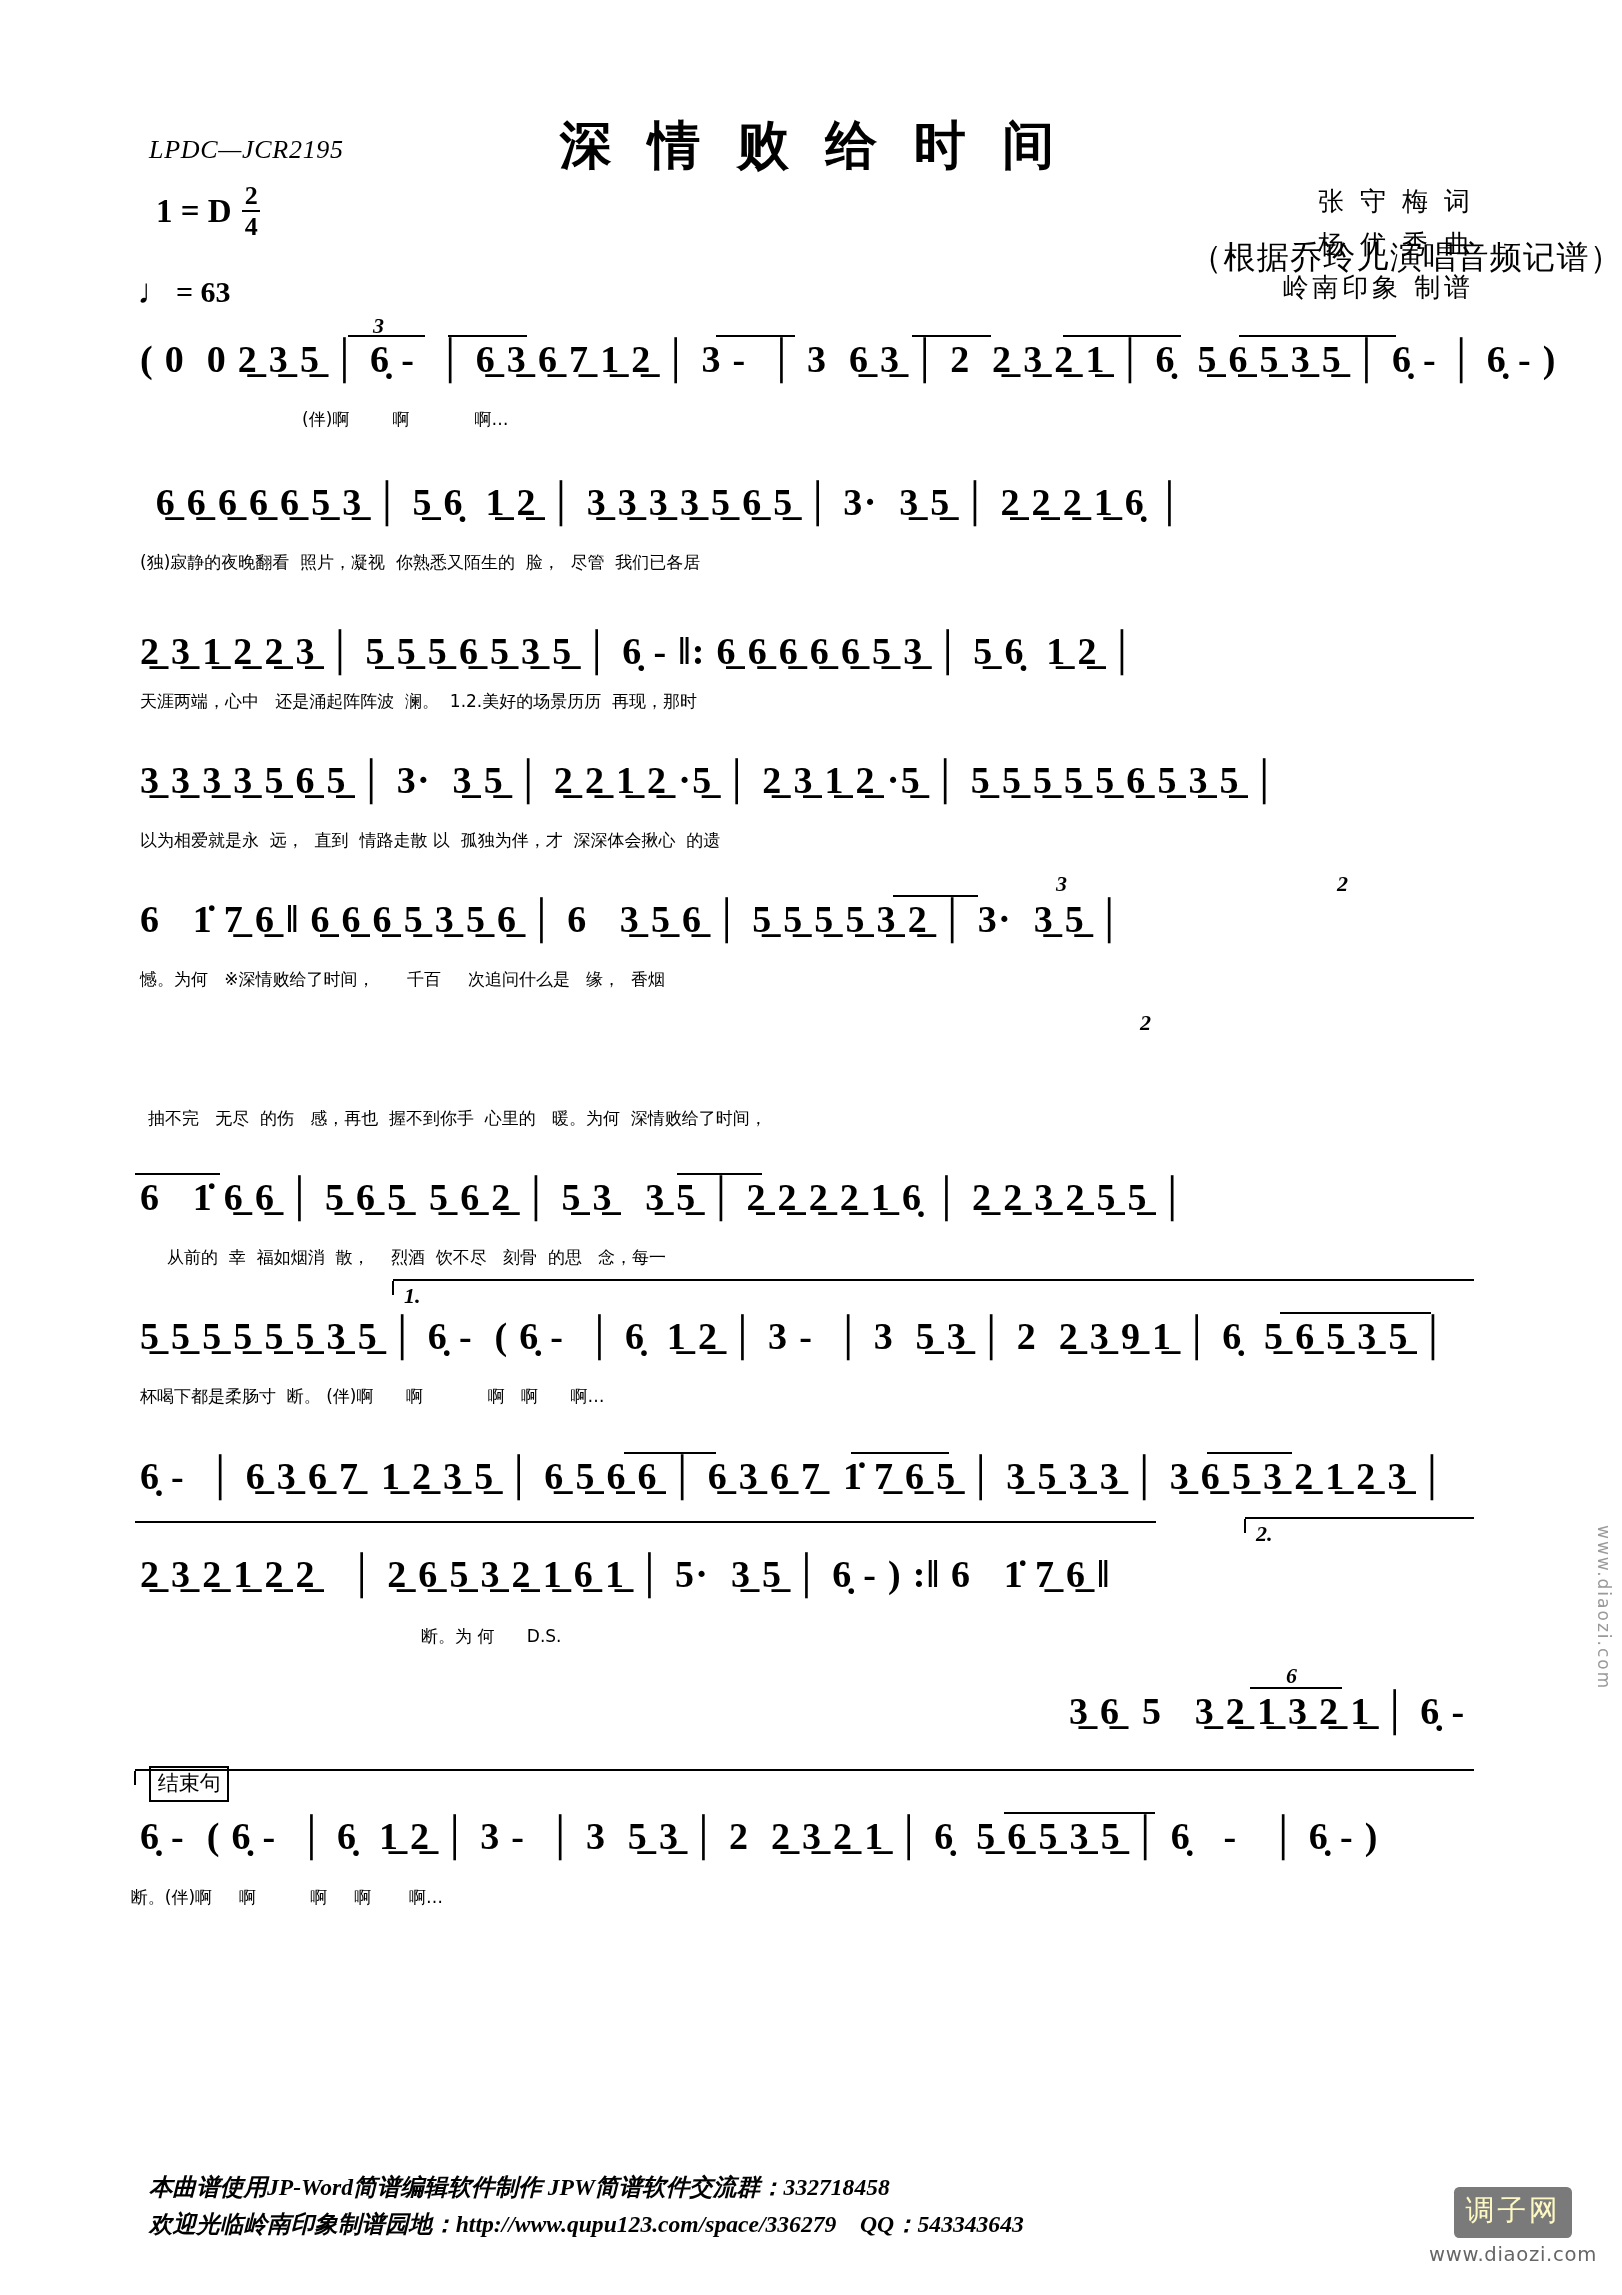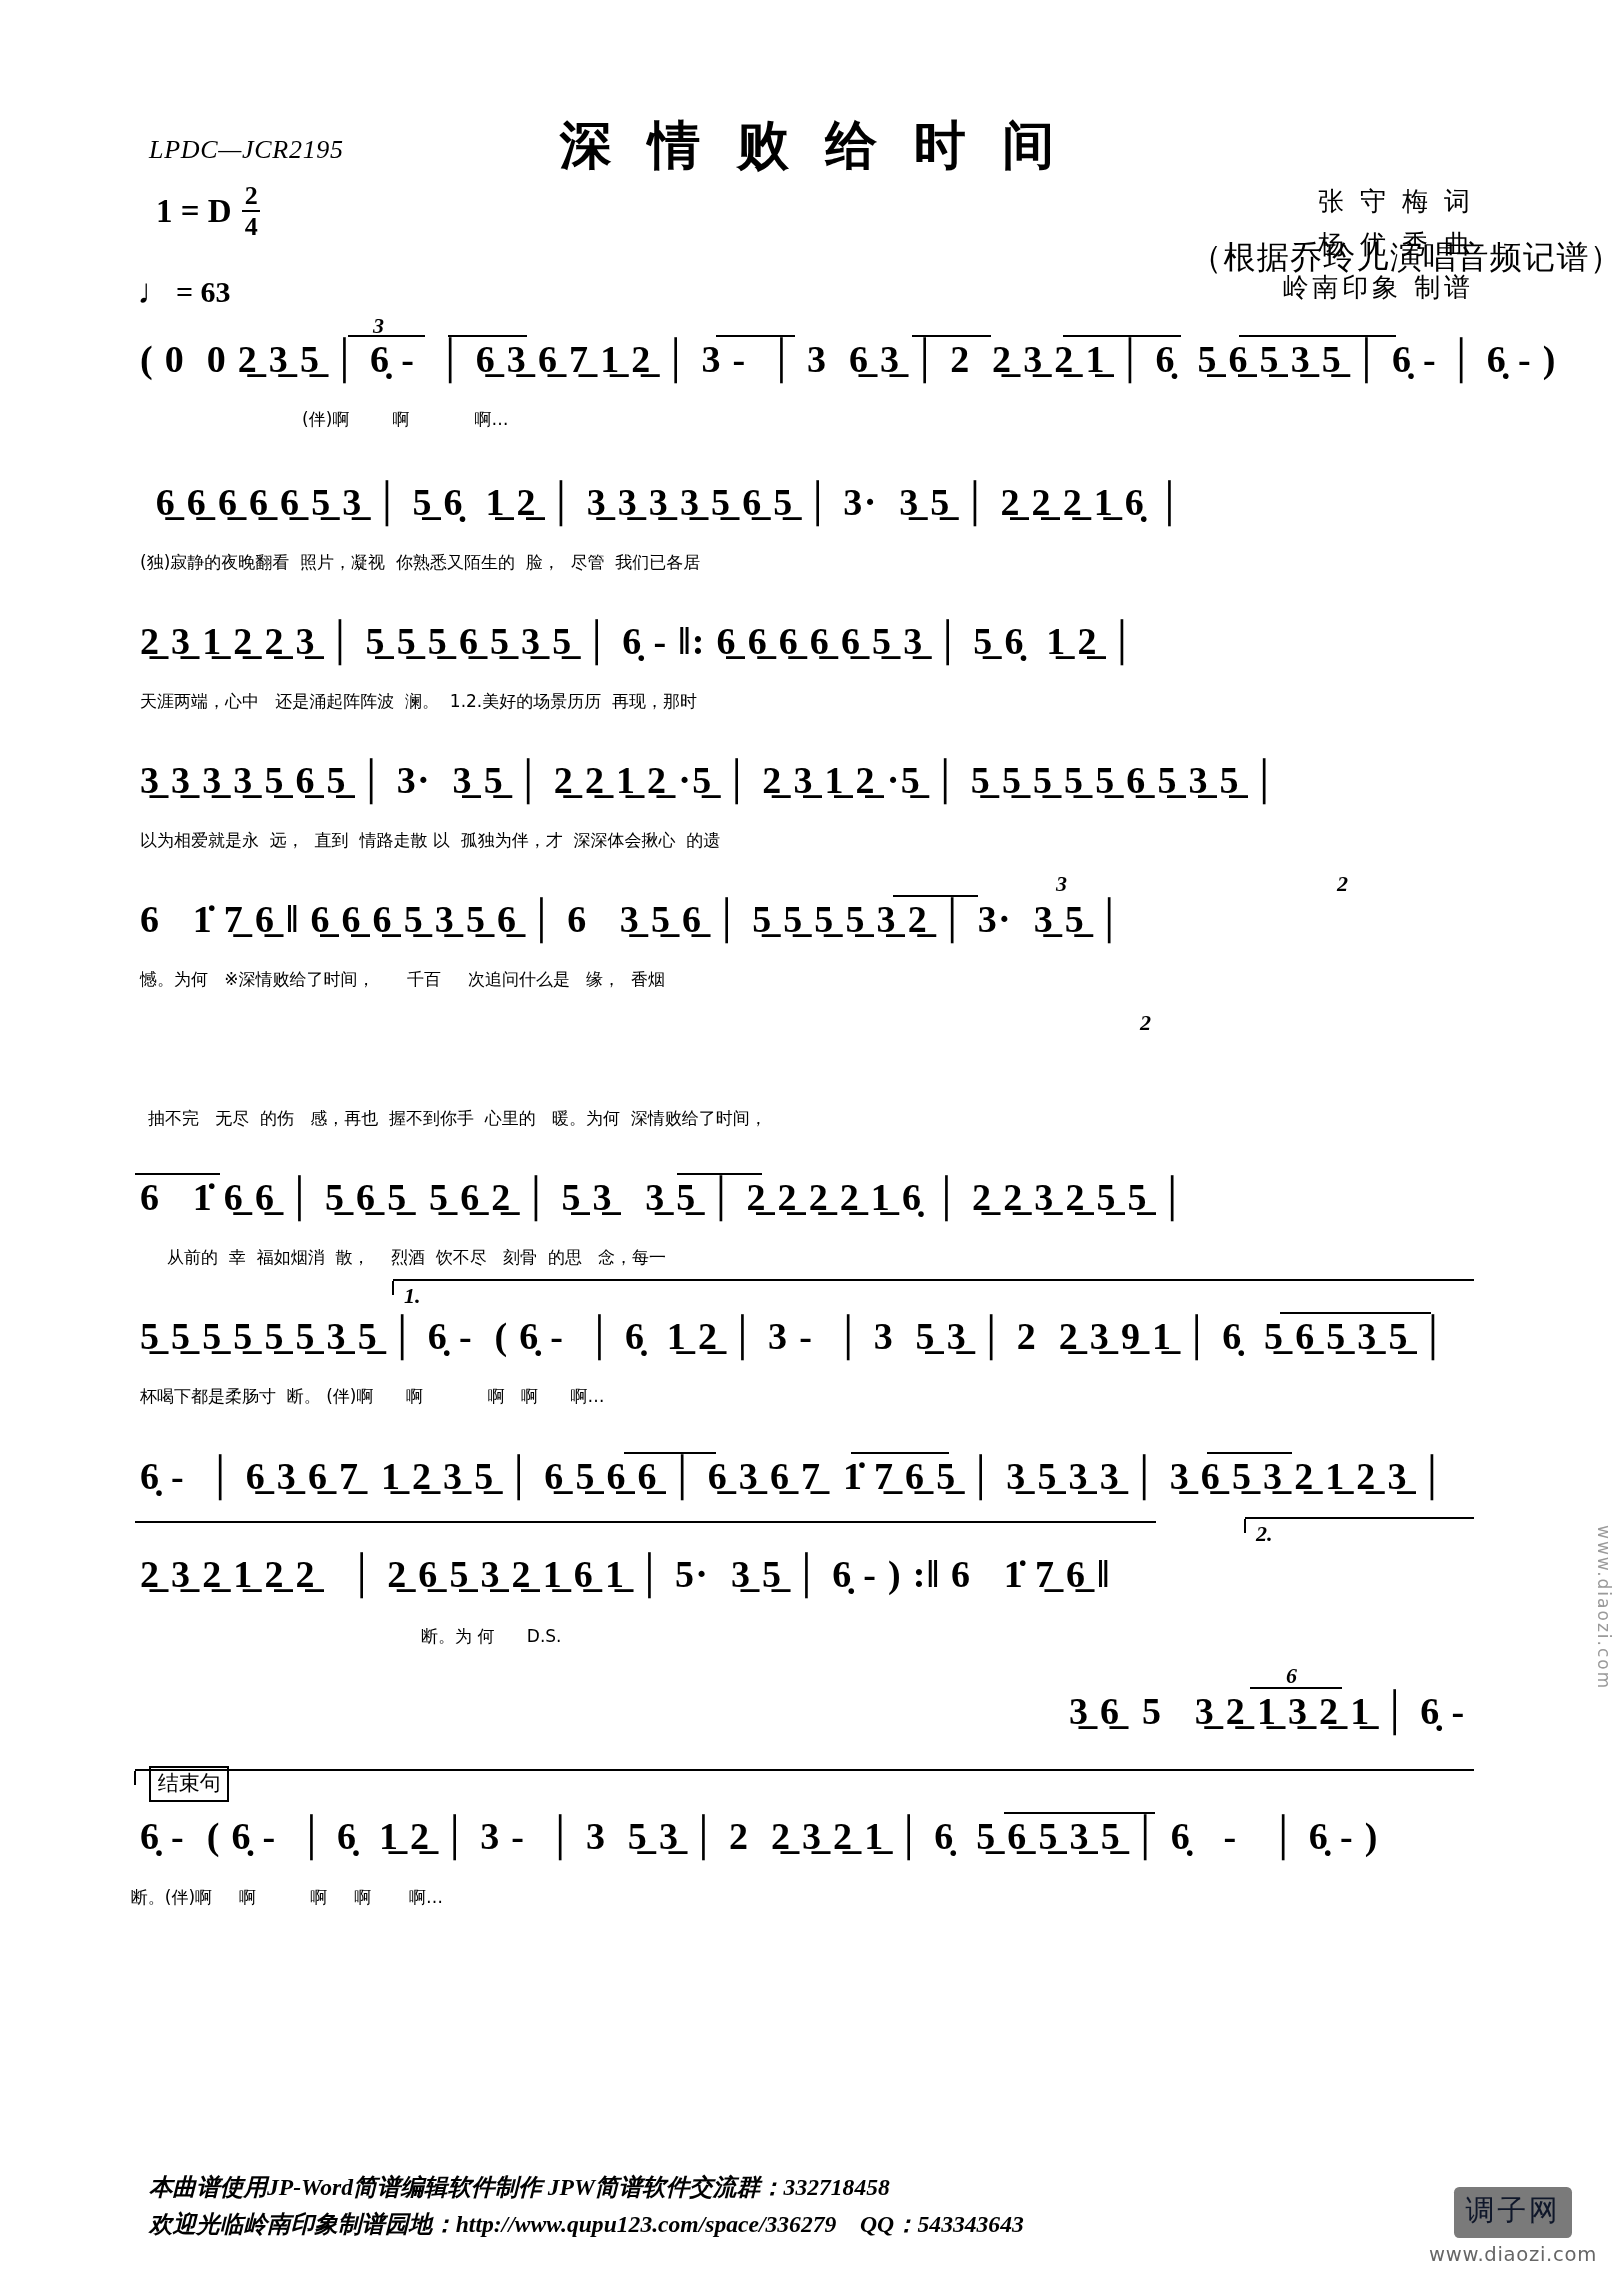--- a/index.html
+++ b/index.html
@@ -103,21 +103,21 @@
     font-style:italic; font-weight:bold;
     font-size:23.6px; line-height:1.55;
   }
   .footer .l2 { white-space:pre; }
   .wm {
     position:absolute; right:26px; bottom:29px;
     text-align:center; color:#555;
   }
   .wm .big {
     display:inline-block;
-    background:#7a7a7a; color:#0f172a;
+    background:#7a7a7a; color:#fef9c3;
     font-family:"DejaVu Sans", sans-serif;
     font-size:29px; padding:3.9px 11.8px 6.5px 11.8px; border-radius:5.2px;
     letter-spacing:2.6px;
   }
   .wm .url {
     display:block; margin-top:5.2px;
     font-family:"DejaVu Sans", sans-serif; font-size:19.6px; color:#666;
     letter-spacing:0.7px;
   }
   .sidewm {
@@ -169,21 +169,21 @@
       <div class="brk" style="left:923px; top:-5.2px; width:118px;"></div>
       <div class="brk" style="left:1099px; top:-5.2px; width:157px;"></div>
     </div>
 
     <div class="sysrow" style="height:139px;">
       <div class="notes" style="position:absolute; left:15.7px; top:0;">6̲ 6̲ 6̲ 6̲ 6̲ 5̲ 3̲ │ 5̲ 6̣  1̲ 2̲ │ 3̲ 3̲ 3̲ 3̲ 5̲ 6̲ 5̲ │ 3·  3̲ 5̲ │ 2̲ 2̲ 2̲ 1̲ 6̣ │</div>
       <div class="lyrics" style="position:absolute; left:0; top:71px;">(独)寂静的夜晚翻看  照片，凝视  你熟悉又陌生的  脸，  尽管  我们已各居</div>
     </div>
 
     <div class="sysrow" style="height:139px;">
-      <div class="notes" style="position:absolute; left:0; top:0;">2̲ 3̲ 1̲ 2̲ 2̲ 3̲ │ 5̲ 5̲ 5̲ 6̲ 5̲ 3̲ 5̲ │ 6̣ - ‖: 6̲ 6̲ 6̲ 6̲ 6̲ 5̲ 3̲ │ 5̲ 6̣  1̲ 2̲ │</div>
+      <div class="notes" style="position:absolute; left:0; top:10px;">2̲ 3̲ 1̲ 2̲ 2̲ 3̲ │ 5̲ 5̲ 5̲ 6̲ 5̲ 3̲ 5̲ │ 6̣ - ‖: 6̲ 6̲ 6̲ 6̲ 6̲ 5̲ 3̲ │ 5̲ 6̣  1̲ 2̲ │</div>
       <div class="lyrics" style="position:absolute; left:0; top:71px;">天涯两端，心中   还是涌起阵阵波  澜。  1.2.美好的场景历历  再现，那时</div>
     </div>
 
     <div class="sysrow" style="height:139px;">
       <div class="notes" style="position:absolute; left:0; top:0;">3̲ 3̲ 3̲ 3̲ 5̲ 6̲ 5̲ │ 3·  3̲ 5̲ │ 2̲ 2̲ 1̲ 2̲ ·5̲ │ 2̲ 3̲ 1̲ 2̲ ·5̲ │ 5̲ 5̲ 5̲ 5̲ 5̲ 6̲ 5̲ 3̲ 5̲ │</div>
       <div class="lyrics" style="position:absolute; left:0; top:71px;">以为相爱就是永  远，  直到  情路走散 以  孤独为伴，才  深深体会揪心  的遗</div>
     </div>
 
     <div class="sysrow" style="height:139px;">
       <div class="notes" style="position:absolute; left:0; top:0;">6   1̇ 7̲ 6̲ ‖ 6̲ 6̲ 6̲ 5̲ 3̲ 5̲ 6̲ │ 6   3̲ 5̲ 6̲ │ 5̲ 5̲ 5̲ 5̲ 3̲ 2̲ │ 3·  3̲ 5̲ │</div>

